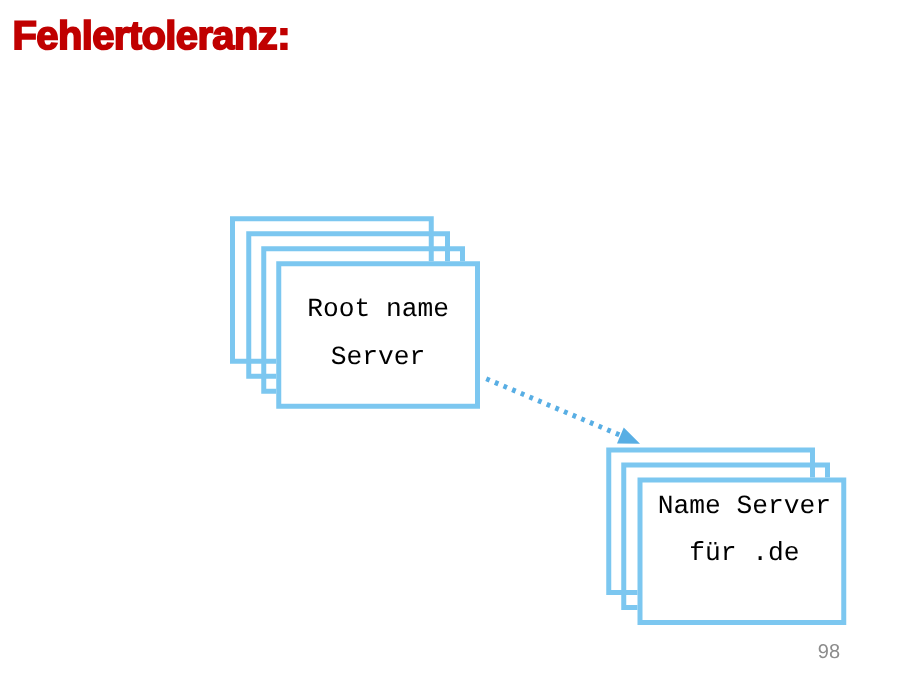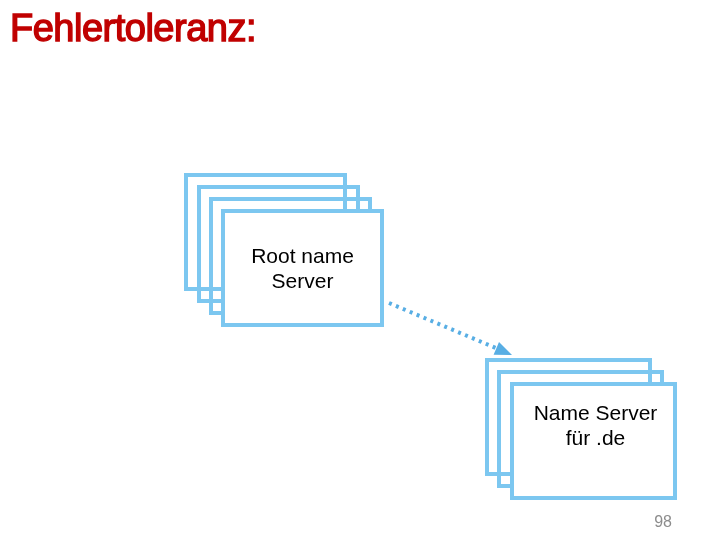--- a/index.html
+++ b/index.html
@@ -18,22 +18,22 @@
     height: 540px;
     background: var(--background);
     overflow: hidden;
     font-family: "Liberation Sans", sans-serif;
   }
   .title {
     position: absolute;
     left: 10px;
     top: 6px;
     font-family: "Liberation Sans", sans-serif;
-    font-weight: 400;
-    font-size: 38px;
+    font-weight: 700;
+    font-size: 32px;
     line-height: 45px;
     letter-spacing: -0.5px;
     color: var(--title-color);
     -webkit-text-stroke: 1.4px currentColor;
     white-space: nowrap;
   }
   .node-group { position: absolute; left: 0; top: 0; }
   .stack-rect {
     position: absolute;
     border: 4px solid var(--box-border);
@@ -52,23 +52,23 @@
   .node-label-wrap {
     position: absolute;
     display: flex;
     align-items: center;
     justify-content: center;
     text-align: center;
   }
   .g1 .node-label-wrap { left: 221px; top: 209px; width: 163px; height: 118px; }
   .g2 .node-label-wrap { left: 512px; top: 382px; width: 167px; height: 86px; }
   .node-label {
-    font-family: Liberation Sans, sans-serif;
+    font-family: Liberation Mono, monospace;
     font-size: 21px;
-    line-height: 25px;
+    line-height: 38px;
     color: var(--label-text);
     white-space: pre-line;
     text-align: center;
   }
   .connector {
     position: absolute;
     left: 0; top: 0;
     width: 720px; height: 540px;
     pointer-events: none;
   }

